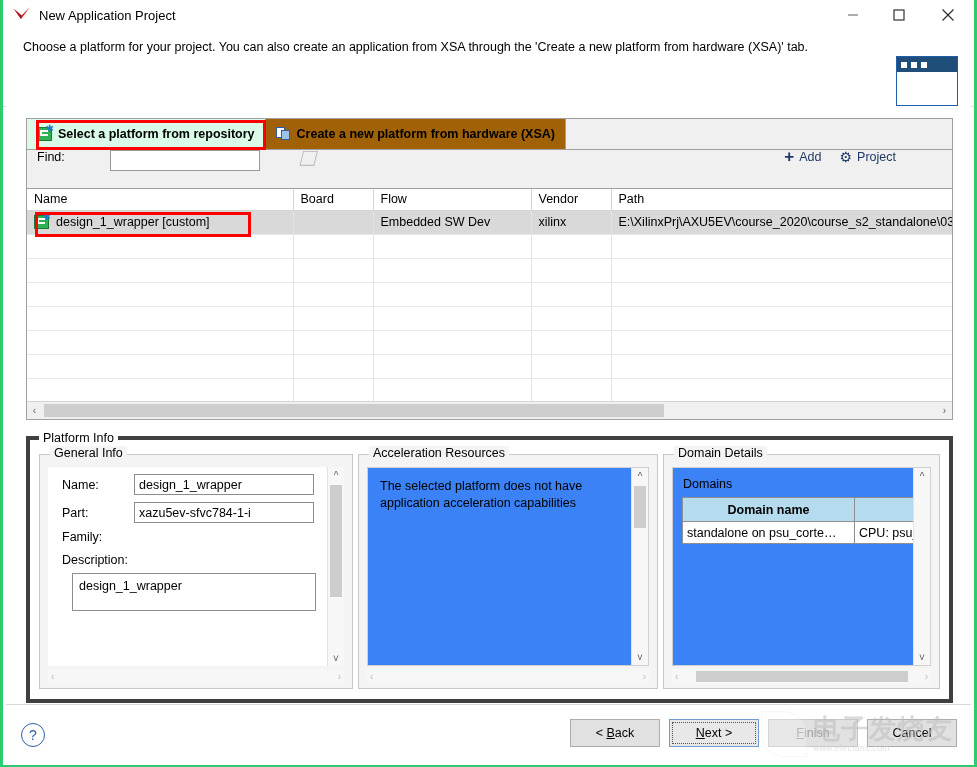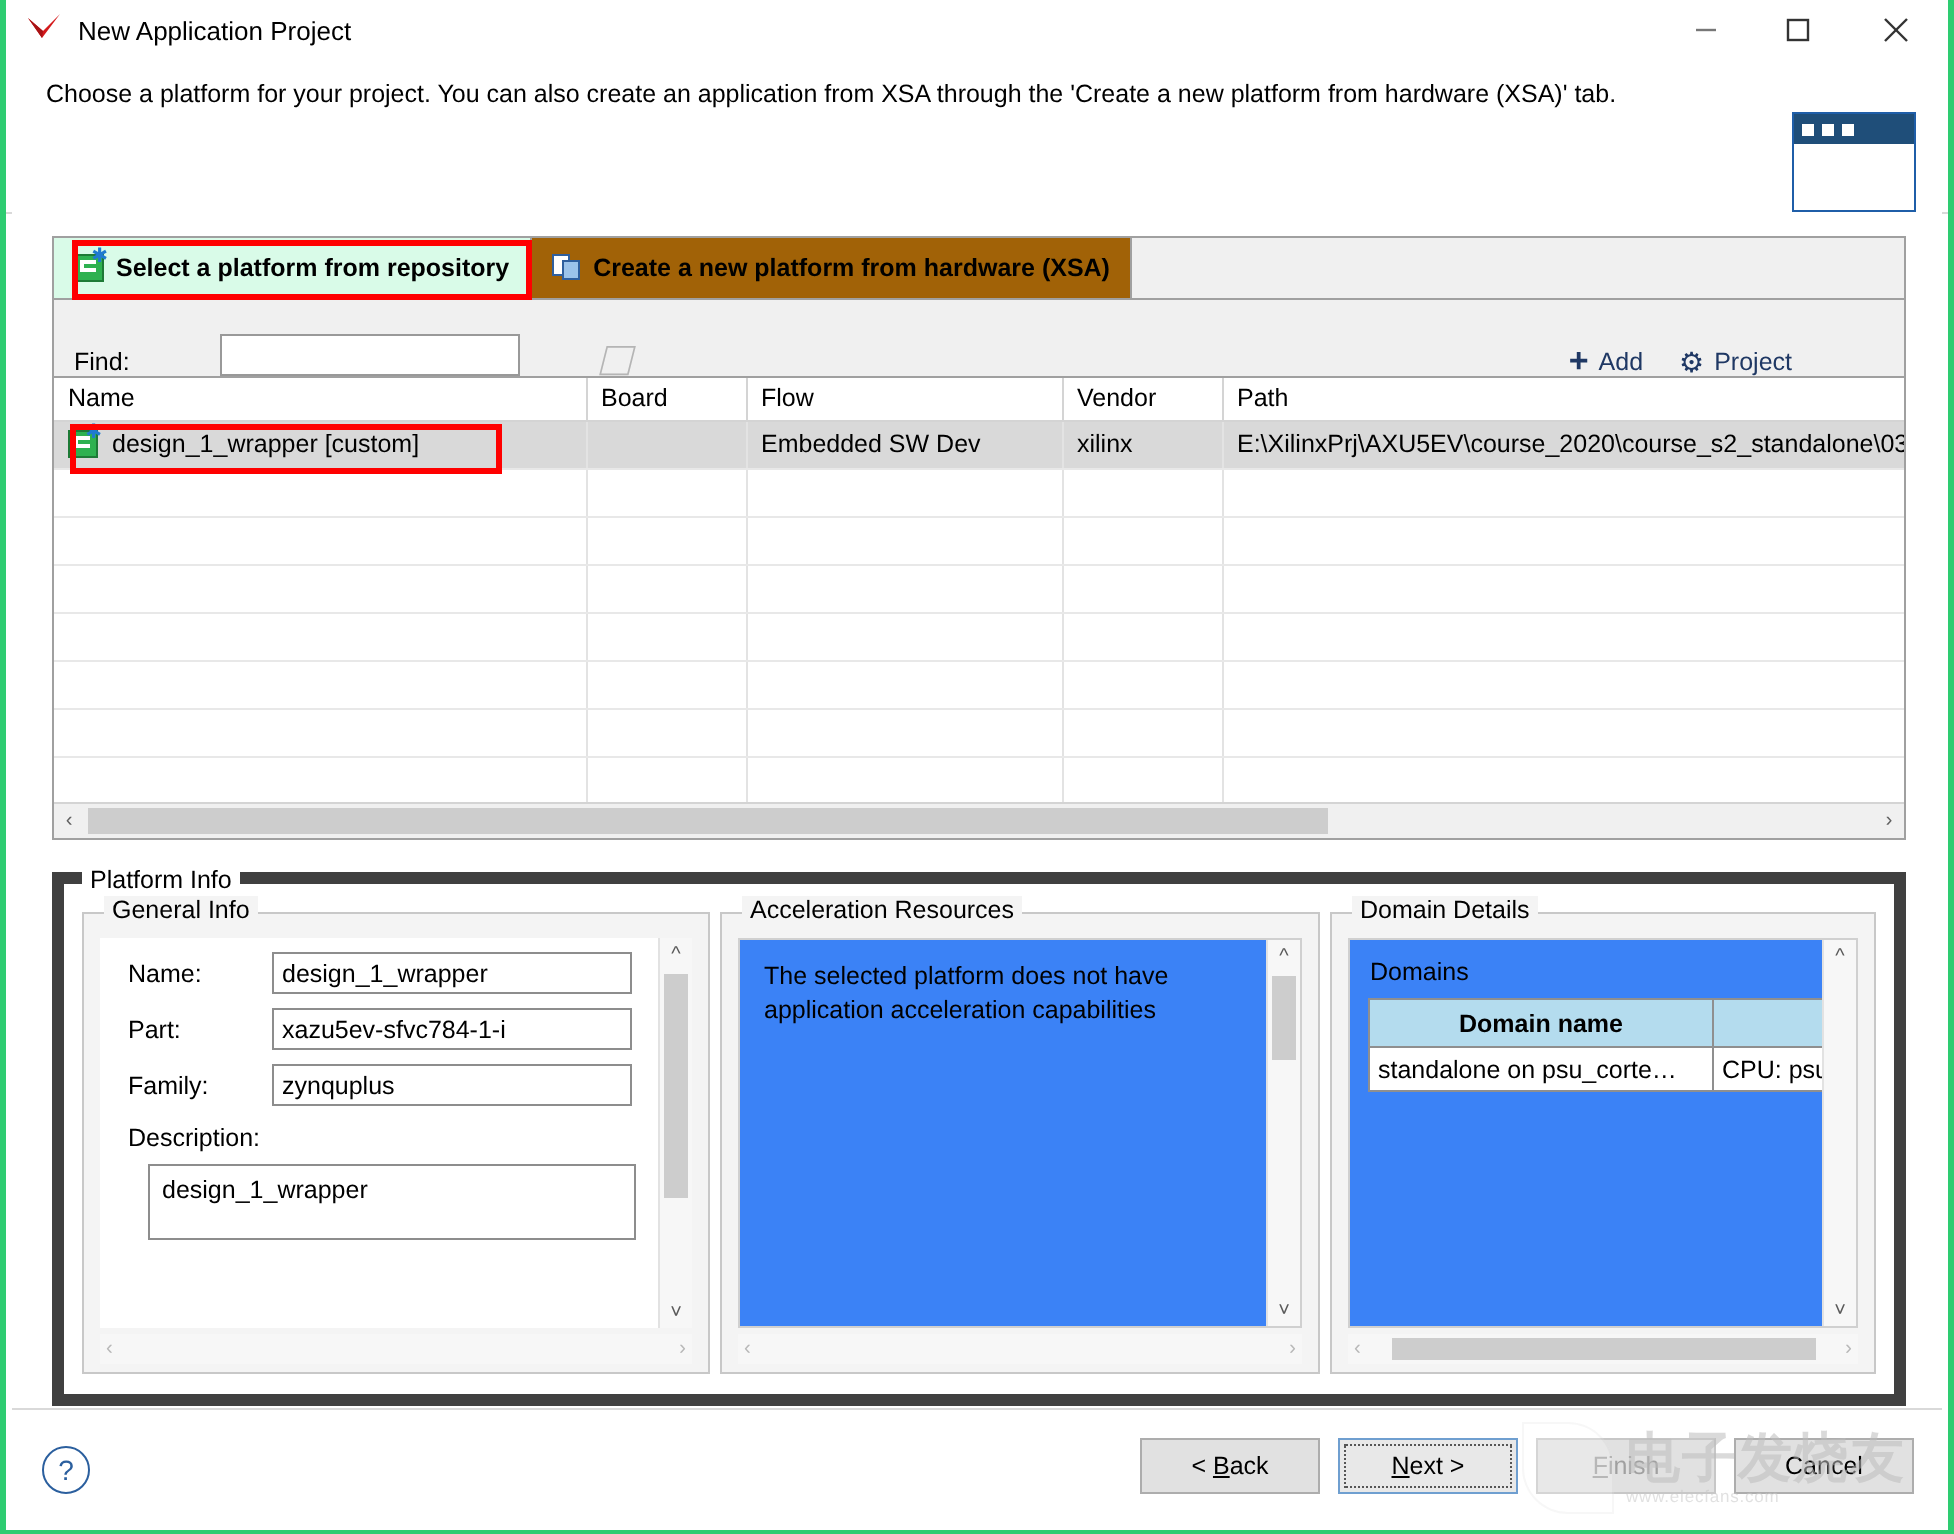--- a/index.html
+++ b/index.html
@@ -84,21 +84,21 @@
   .icon-hw{
     width:15px;height:14px;position:relative;flex:0 0 auto;
   }
   .icon-hw .a{position:absolute;left:0;top:0;width:9px;height:11px;background:#fff;border:1px solid #2f5f9e;box-sizing:border-box;}
   .icon-hw .b{position:absolute;left:5px;top:3px;width:9px;height:10px;background:#9cc3ea;border:1px solid #2f5f9e;box-sizing:border-box;}
 
   
   .findrow{
     position:absolute;left:20px;right:18px;top:44px;height:38px;
     border-left:1px solid #a0a0a0;border-right:1px solid #a0a0a0;
-    background:#f0f0f0;box-sizing:border-box;display:flex;align-items:flex-end;gap:39px;
+    background:#f0f0f0;box-sizing:border-box;display:flex;align-items:flex-start;gap:39px;
   }
   .findrow .lbl{margin-left:10px;margin-right:6px;font-size:12.5px;}
   .find-input{
     width:150px;height:21px;border:1px solid #999;background:#fff;
     font-family:inherit;font-size:12.5px;padding:0 3px;box-sizing:border-box;outline:none;
   }
   .find-clear{margin-left:12px;color:#b5b5b5;font-size:13px;font-style:italic;}
   .findrow .right{margin-left:auto;margin-right:56px;display:flex;align-items:center;gap:18px;}
   .lnk{display:flex;align-items:center;gap:5px;color:#1f3864;font-size:12.5px;}
   .plus{color:#1f3864;font-weight:bold;font-size:17px;line-height:12px;}
@@ -129,21 +129,21 @@
     position:absolute;left:0;right:0;bottom:0;height:17px;background:#f0f0f0;
     border-top:1px solid #d4d4d4;display:flex;align-items:center;
   }
   .hs-arrow{width:15px;text-align:center;color:#606060;font-size:10px;}
   .hs-track{flex:1;height:13px;position:relative;}
   .hs-thumb{position:absolute;left:2px;top:0;width:620px;height:13px;background:#cdcdcd;}
 
   
   .groupbox{
     position:absolute;left:20px;right:18px;top:330px;bottom:2px;
-    border:6px solid #404040;box-sizing:border-box;
+    border:4px solid #404040;box-sizing:border-box;
   }
   .grouplabel{
     position:absolute;top:-9px;left:9px;background:#ffffff;padding:0 4px;font-size:12.5px;
   }
   .panels{
     position:absolute;left:9px;right:9px;top:14px;bottom:10px;display:flex;gap:5px;
   }
   .panel{
     position:relative;border:1px solid #c8c8c8;box-sizing:border-box;background:#f4f4f4;
   }
@@ -409,21 +409,20 @@
             <div class="field">
               <span class="flbl">Name:</span>
               <input class="ftxt" type="text" readonly="" value="design_1_wrapper" style="">
             </div>
             <div class="field">
               <span class="flbl">Part:</span>
               <input class="ftxt" type="text" readonly="" value="xazu5ev-sfvc784-1-i" style="">
             </div>
             <div class="field">
               <span class="flbl">Family:</span>
-              <input class="ftxt" type="text" readonly="" value="zynquplus" style="">
             </div>
             <div class="desc-label">Description:</div>
             <div class="desc-box">design_1_wrapper</div>
             <div class="vscroll">
               <div class="vs-arrow">^</div>
               <div class="vs-thumb" style="height:112px"></div>
               <div class="vs-arrow bot">˅</div>
             </div>
           </div>
           <div class="panel-hscroll">

